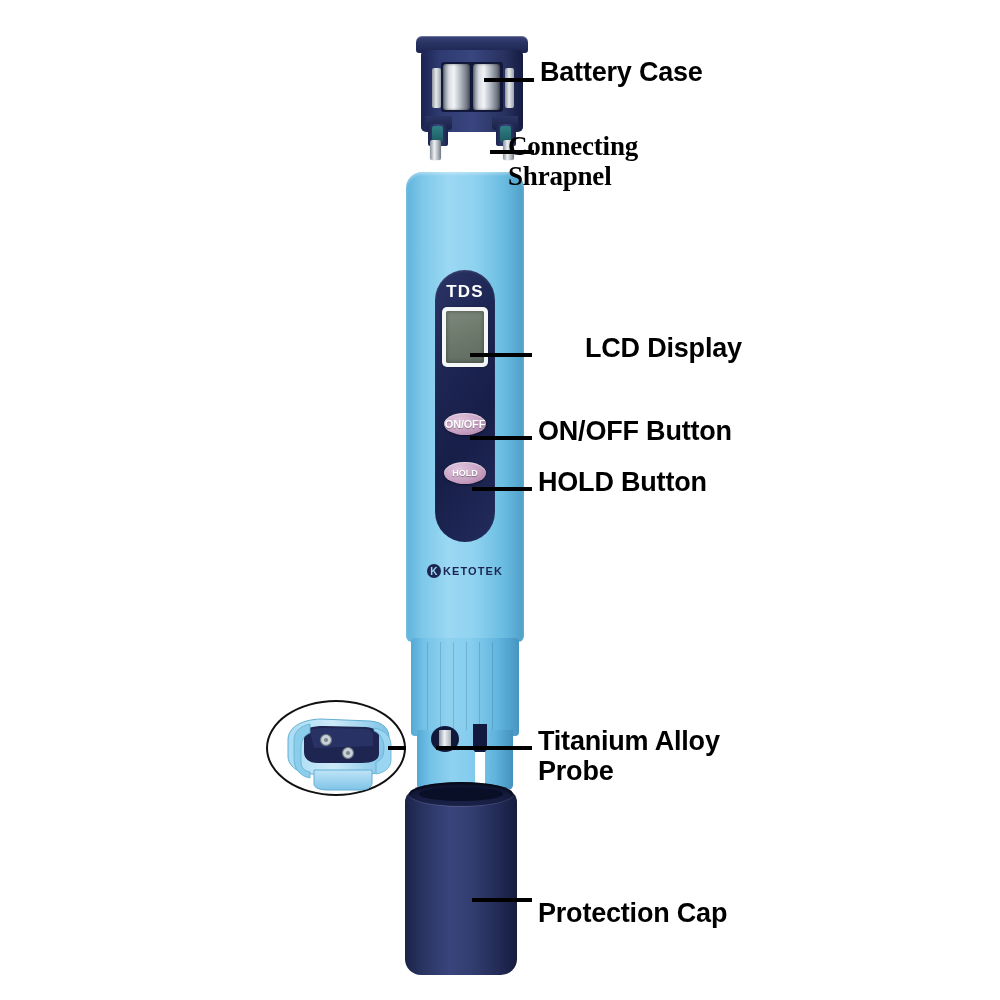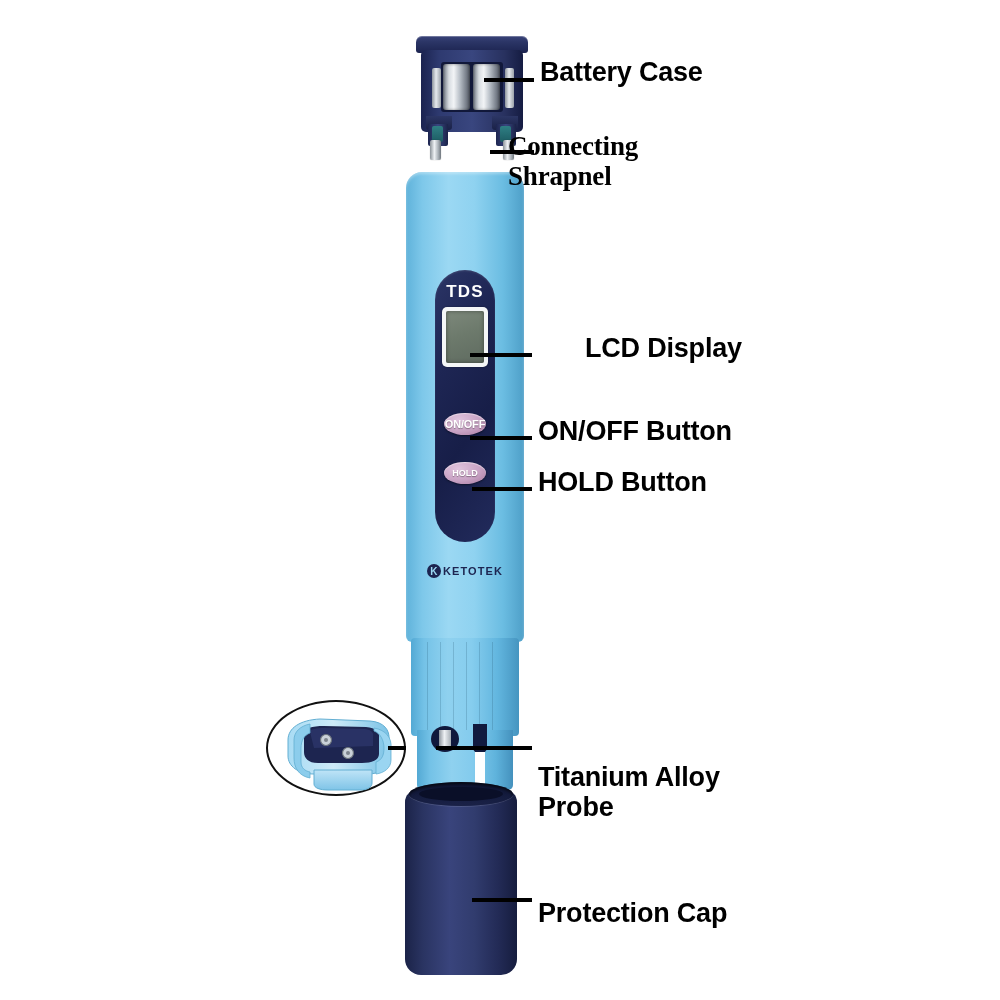--- a/index.html
+++ b/index.html
@@ -480,18 +480,18 @@
 
   <div class="label" style="left:508px; top:131px;font-family:Liberation Serif, serif;">Connecting
 Shrapnel</div>
 
   <div class="label" style="left:538px; top:333px;margin-left:47px;">LCD Display</div>
 
   <div class="label" style="left:538px; top:416px;">ON/OFF Button</div>
 
   <div class="label" style="left:538px; top:467px;">HOLD Button</div>
 
-  <div class="label" style="left:538px; top:726px;margin-top:36px;">Titanium Alloy
+  <div class="label" style="left:538px; top:726px;">Titanium Alloy
 Probe</div>
 
   <div class="label" style="left:538px; top:878px;margin-top:20px;">Protection Cap</div>
 
 </div>
 
 </body></html>

